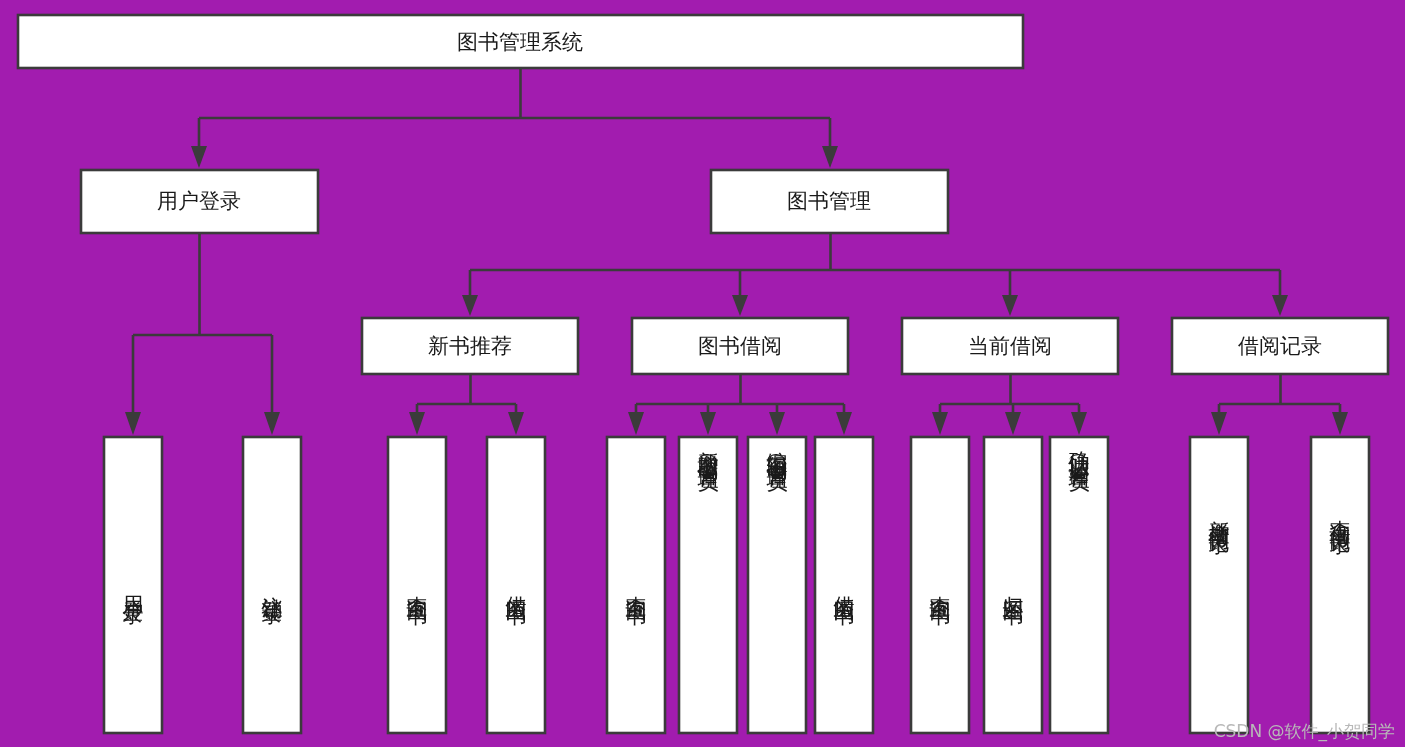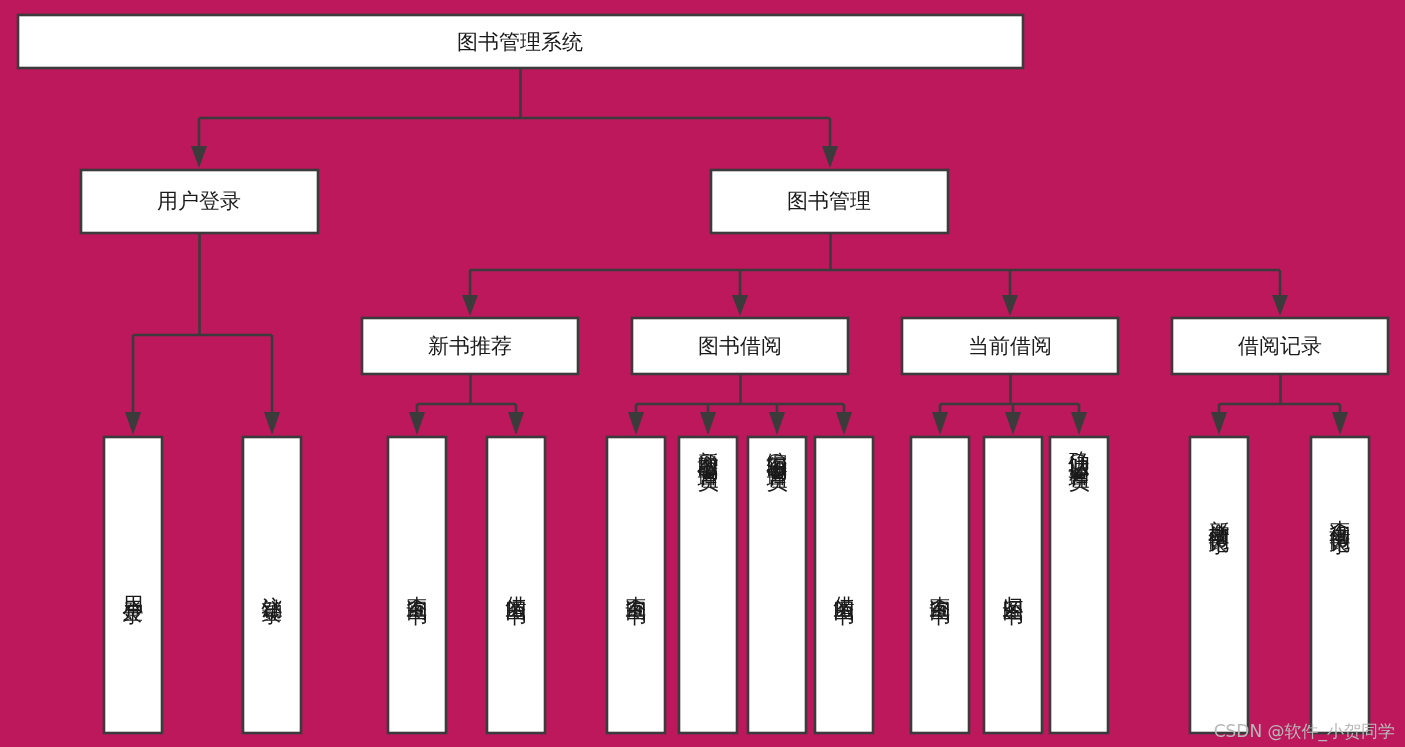--- a/index.html
+++ b/index.html
@@ -11,21 +11,21 @@
   body {
     width: 1405px;
     height: 747px;
     font-family: "DejaVu Sans", "Liberation Sans", sans-serif;
     overflow: hidden;
   }
   #diagram-root {
     position: relative;
     width: 1405px;
     height: 747px;
-    background: #be185d;
+    background: #a21caf;
   }
   svg.diagram-canvas {
     position: absolute;
     top: 0;
     left: 0;
     width: 1405px;
     height: 747px;
     display: block;
   }
   .node-box {

